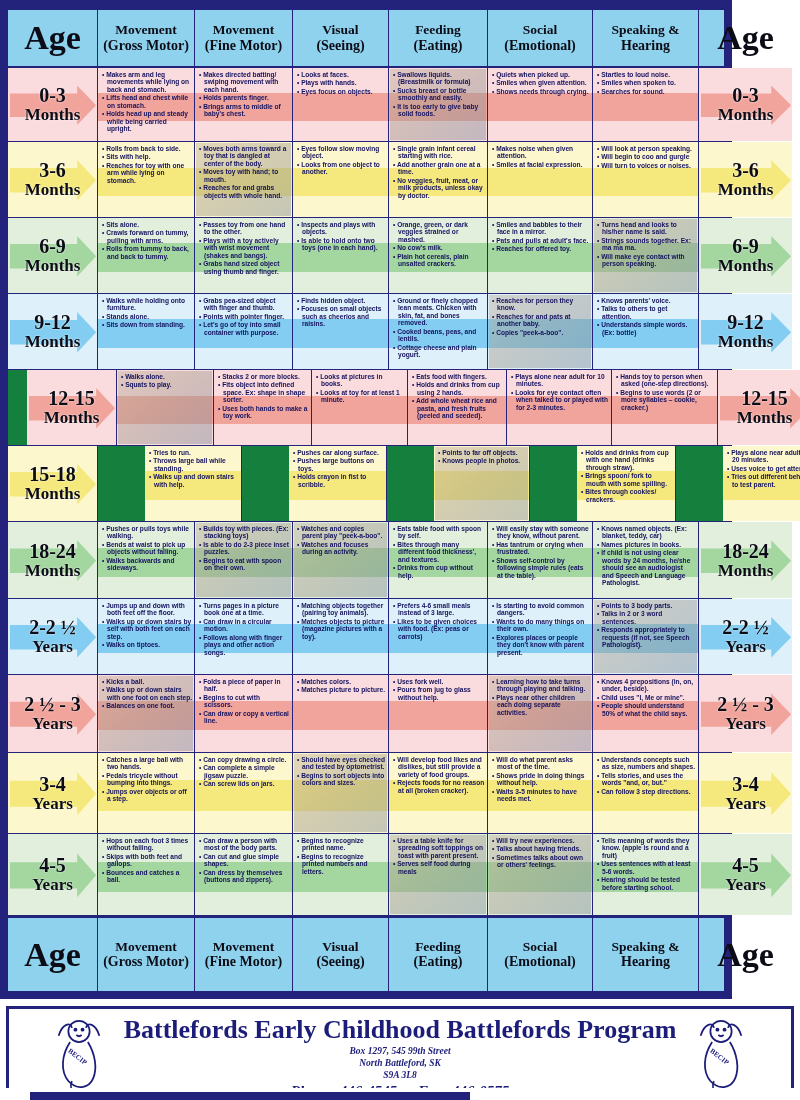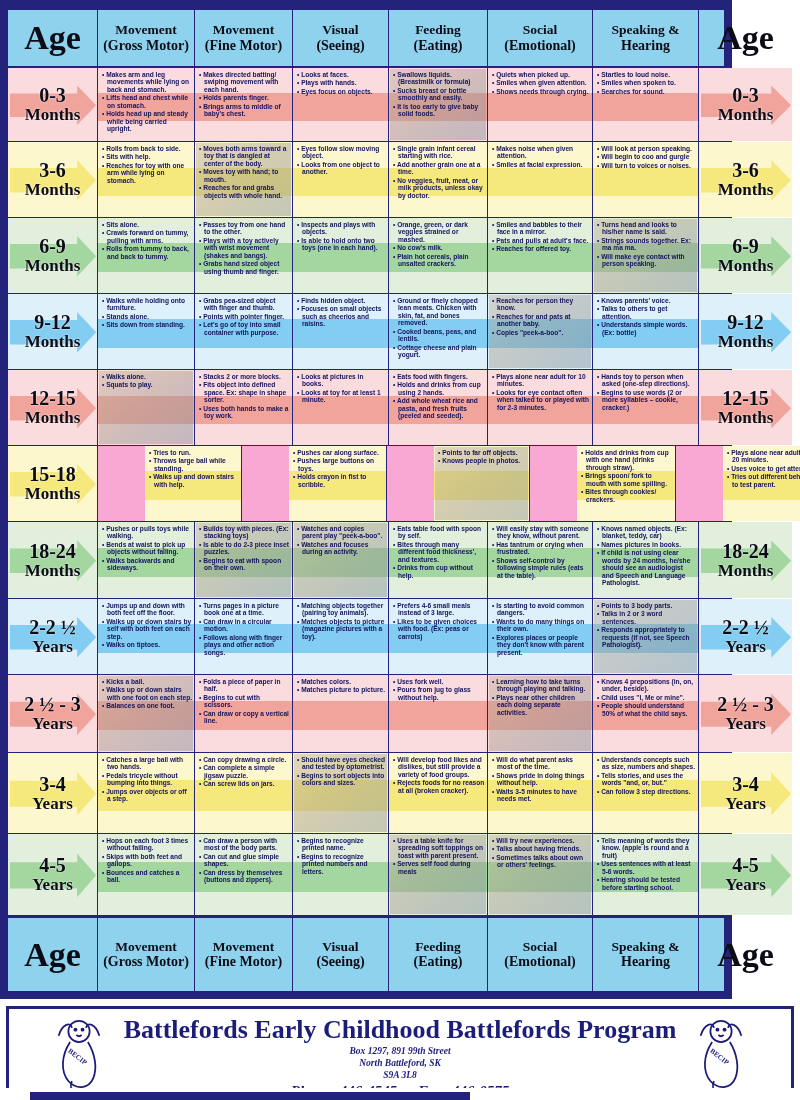--- a/index.html
+++ b/index.html
@@ -1,19 +1,19 @@
 <!DOCTYPE html>
 <html><head>
 <meta charset="utf-8">
 <style>
   html,body{margin:0;padding:0;background:#ffffff;}
   .page{width:800px;height:1100px;position:relative;background:#ffffff;overflow:hidden;
         font-family:"Liberation Sans",sans-serif;}
   .table{width:732px;box-sizing:border-box;border:8px solid #23237c;border-top:10px solid #23237c;
-         background:#f9a8d4;}
+         background:#15803d;}
   .hrow{display:flex;background:#8ed2ed;}
   .hcell{box-sizing:border-box;border-right:1.5px solid #23237c;display:flex;flex-direction:column;
          align-items:center;justify-content:center;text-align:center;flex-shrink:0;}
   .hcell:last-child{border-right:none;}
   .hrow{border-bottom:2px solid #23237c;}
   .hrow.bottom{border-top:2px solid #23237c;border-bottom:none;}
   .age-h{font-family:"Liberation Serif",serif;font-weight:bold;font-size:34px;color:#0c0c16;}
   .col-title{font-family:"Liberation Serif",serif;font-weight:bold;font-size:13.5px;color:#0c0c16;line-height:1.15;}
   .col-sub{font-family:"Liberation Serif",serif;font-weight:bold;font-size:14px;color:#0c0c16;line-height:1.15;}
   .row{display:flex;border-bottom:1.5px solid #23237c;}
@@ -286,21 +286,21 @@
               <li>Talks to others to get attention.</li>
               <li>Understands simple words. (Ex: bottle)</li>
             </ul>
           </div>
           <div class="cell agec" style="width: 93px;">
             <div class="arrowband"></div>
             <div class="age-num">9-12</div>
             <div class="age-unit">Months</div>
           </div>
         </div>
-        <div class="row" style="height: 75px; --bg: #fadbde; --band: #f1a49c;">
+        <div class="row" style="height: 75px; padding-left: 19px; --bg: #fadbde; --band: #f1a49c;">
           <div class="cell agec" style="width: 90px;">
             <div class="arrowband"></div>
             <div class="age-num">12-15</div>
             <div class="age-unit">Months</div>
           </div>
           <div class="cell content photo" style="width: 97px;">
             <ul>
               <li>Walks alone.</li>
               <li>Squats to play.</li>
             </ul>
@@ -702,21 +702,21 @@
         <path d="M27 73 C22 84, 34 90, 40 82"></path>
         <circle cx="31" cy="15" r="1.2" fill="#1c1c7a"></circle>
           <circle cx="39" cy="15" r="1.2" fill="#1c1c7a"></circle>
         <path d="M32 21 Q35 24 38 21"></path>
       </g>
       <text x="20" y="42" transform="rotate(38 24 44)" font-size="8" font-family="Liberation Serif, serif" font-weight="bold" fill="#1c1c7a">BECIP</text>
     </svg>
     <div class="ftext">
       <div class="org">Battlefords Early Childhood Battlefords Program</div>
       <div class="addr">
-          <div>Box 1297, 891 99th Street</div>
+          <div>Box 1297, 545 99th Street</div>
           <div>North Battleford, SK</div>
           <div>S9A 3L8</div>
         </div>
       <div class="phone">Phone: 446-4545 or Fax: 446-0575</div>
     </div>
     <svg class="baby" width="62" height="84" viewBox="0 0 70 94">
       <g fill="none" stroke="#1c1c7a" stroke-width="2">
         <circle cx="35" cy="17" r="12"></circle>
         <path d="M12 22 C16 8, 26 6, 27 13"></path>
           <path d="M58 22 C54 8, 44 6, 43 13"></path>

